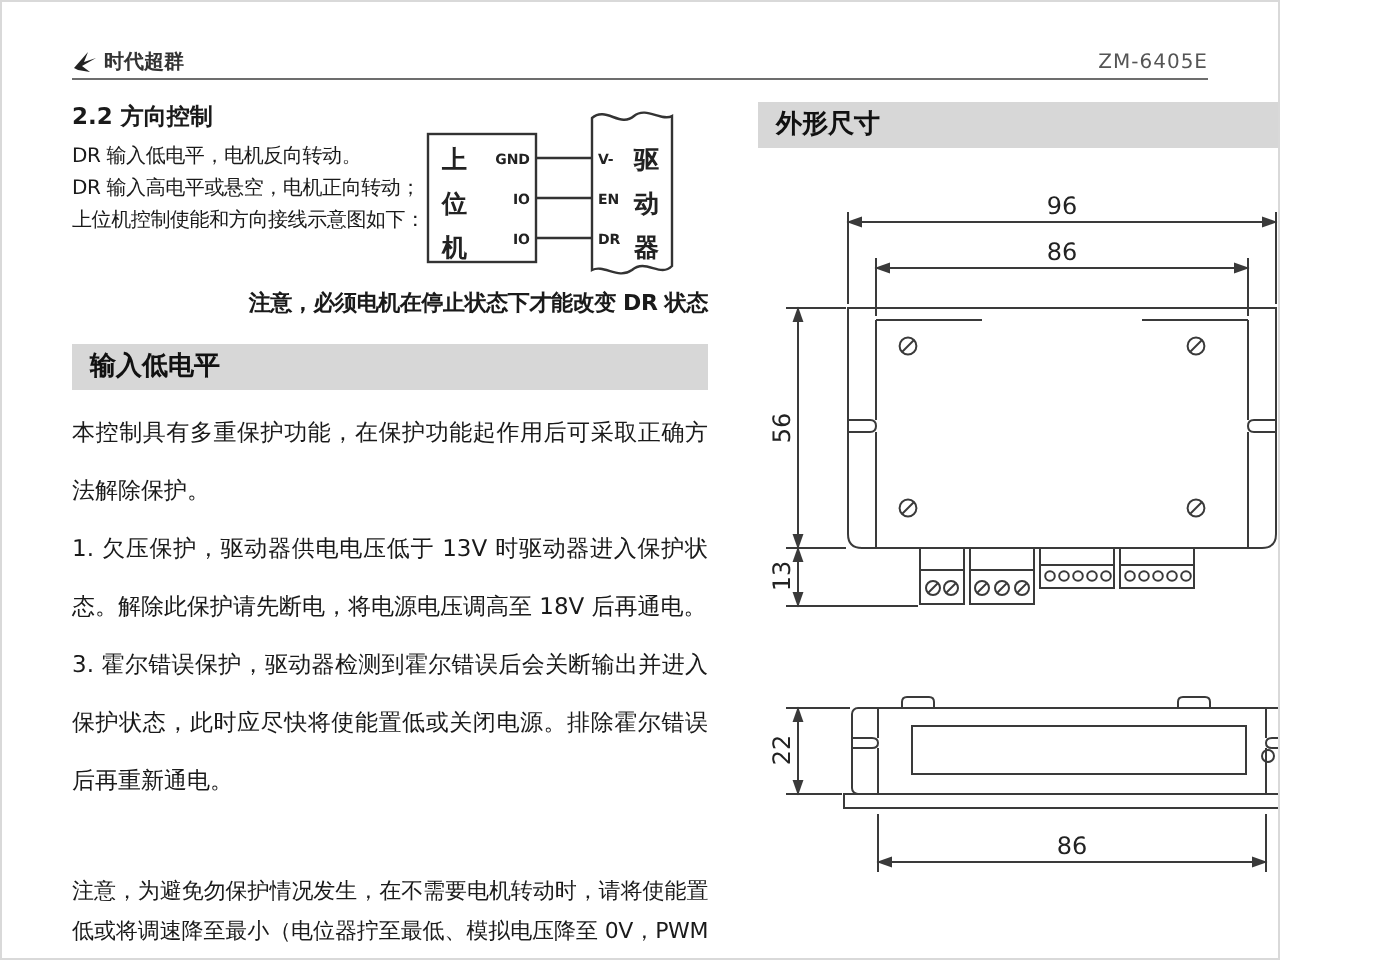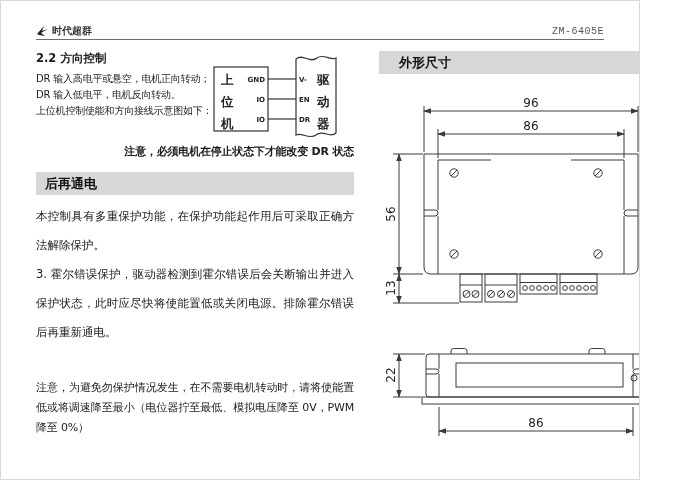--- a/index.html
+++ b/index.html
@@ -1,37 +1,37 @@
 <!DOCTYPE html>
 <html><head>
 <meta charset="utf-8">
 <style>
   html,body{margin:0;padding:0;background:#fff;}
   .page{position:relative;width:640px;height:480px;background:#ffffff;border:1px solid #d9d9d9;
         box-sizing:border-box;font-family:"DejaVu Sans","Liberation Sans",sans-serif;color:#1a1a1a;overflow:hidden;}
   
   .brand{position:absolute;left:35px;top:23px;font-size:10px;font-weight:bold;color:#333;display:flex;align-items:center;gap:3px;}
   .brand svg{display:block;}
-  .model{position:absolute;right:35px;top:25px;font-size:10px;color:#555;letter-spacing:.5px;font-family:Liberation Mono, monospace;}
+  .model{position:absolute;right:35px;top:25px;font-size:10px;color:#555;letter-spacing:.5px;}
   .header-rule{position:absolute;left:35px;right:35px;top:38px;height:0;border-top:1.5px solid #6d6d6d;}
   
   .left-col{position:absolute;left:35px;top:50px;width:318px;}
   .sec-title{font-size:11.5px;font-weight:bold;height:16px;margin-bottom:4px;}
   .dir-line{font-size:10px;line-height:16px;white-space:nowrap;letter-spacing:-0.2px;}
   .note{font-size:11px;font-weight:bold;margin-top:25px;letter-spacing:-0.2px;text-align:right;}
   .graybar{margin-top:13px;height:23px;background:#d7d7d7;font-size:13px;font-weight:bold;
            line-height:23px;padding-left:9px;color:#111;}
   .paras{margin-top:7px;font-size:11.5px;line-height:29px;text-align:justify;text-justify:inter-ideograph;}
   .paras p{margin:0;}
   .note2{font-size:11px;font-weight:normal;margin-top:31px;line-height:20px;text-align:justify;letter-spacing:-0.2px;}
   
   .wiring{position:absolute;left:203px;top:50px;}
   
   .right-bar{position:absolute;left:378px;top:50px;width:290px;height:23px;background:#d7d7d7;
-             font-size:13px;font-weight:bold;line-height:23px;padding-left:20px;color:#111;box-sizing:border-box;}
+             font-size:13px;font-weight:bold;line-height:23px;padding-left:9px;color:#111;box-sizing:border-box;}
   .dims{position:absolute;left:378px;top:78px;}
   svg text{font-family:"DejaVu Sans","Liberation Sans",sans-serif;fill:#222;}
   .dimtxt{font-size:12px;}
   .pintxt{font-size:7px;font-weight:bold;}
   .cjk{font-size:12.5px;font-weight:600;}
 </style>
 </head>
 <body>
 
 <div class="page">
@@ -40,27 +40,28 @@
     <svg width="13" height="12" viewBox="0 0 13 12">
       <path d="M1,9 L8,1 L6,6 L12,4 L5,8 L9,11 L3,10 Z" fill="#222"></path>
     </svg>
     <span>时代超群</span>
   </div>
   <div class="model">ZM-6405E</div>
   <div class="header-rule"></div>
 
   <div class="left-col">
     <div class="sec-title">2.2 方向控制</div>
+    <div class="dir-line">DR 输入低电平，电机反向转动。</div>
     <div class="dir-line">DR 输入高电平或悬空，电机正向转动；</div>
-    <div class="dir-line">DR 输入低电平，电机反向转动。</div>
     <div class="dir-line">上位机控制使能和方向接线示意图如下：</div>
     <div class="note">注意，必须电机在停止状态下才能改变 DR 状态</div>
-    <div class="graybar">后再通电</div>
+    <div class="graybar">输入低电平</div>
     <div class="paras">
       <p>本控制具有多重保护功能，在保护功能起作用后可采取正确方法解除保护。</p>
+      <p>1. 欠压保护，驱动器供电电压低于 13V 时驱动器进入保护状态。解除此保护请先断电，将电源电压调高至 18V 后再通电。</p>
       <p>3. 霍尔错误保护，驱动器检测到霍尔错误后会关断输出并进入保护状态，此时应尽快将使能置低或关闭电源。排除霍尔错误后再重新通电。</p>
     </div>
     <div class="note2">注意，为避免勿保护情况发生，在不需要电机转动时，请将使能置低或将调速降至最小（电位器拧至最低、模拟电压降至 0V，PWM 降至 0%）</div>
   </div>
 
   <div class="wiring">
     <svg width="135" height="92" viewBox="0 0 135 92">
       <g stroke="#333" fill="none" stroke-width="1.2">
         <rect x="10" y="16" width="54" height="64"></rect>
         <line x1="64" y1="28" x2="92" y2="28"></line>

